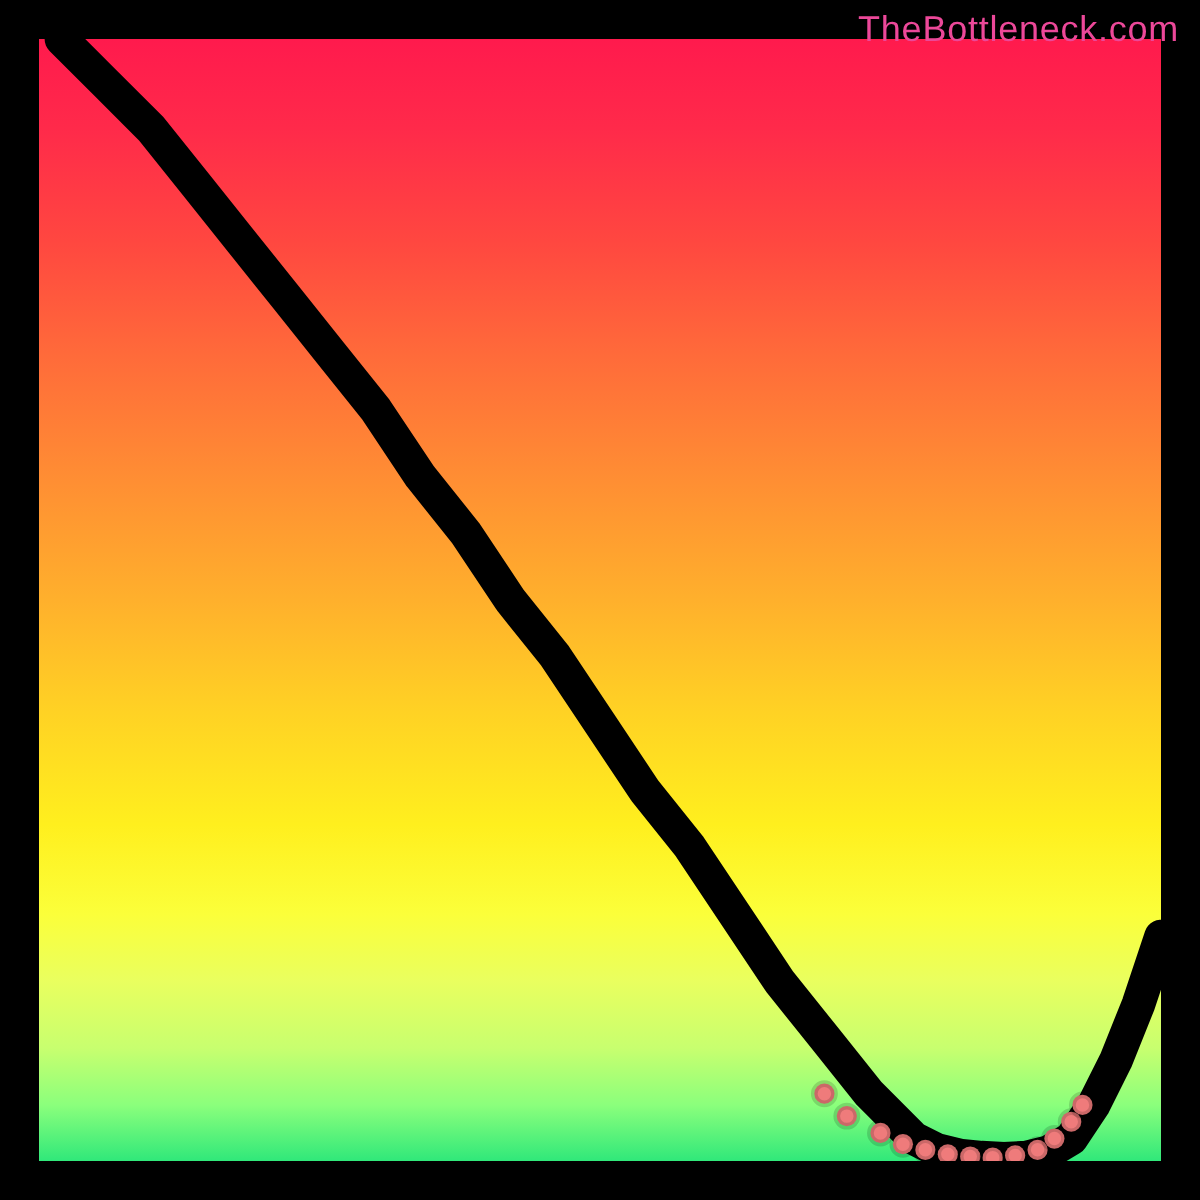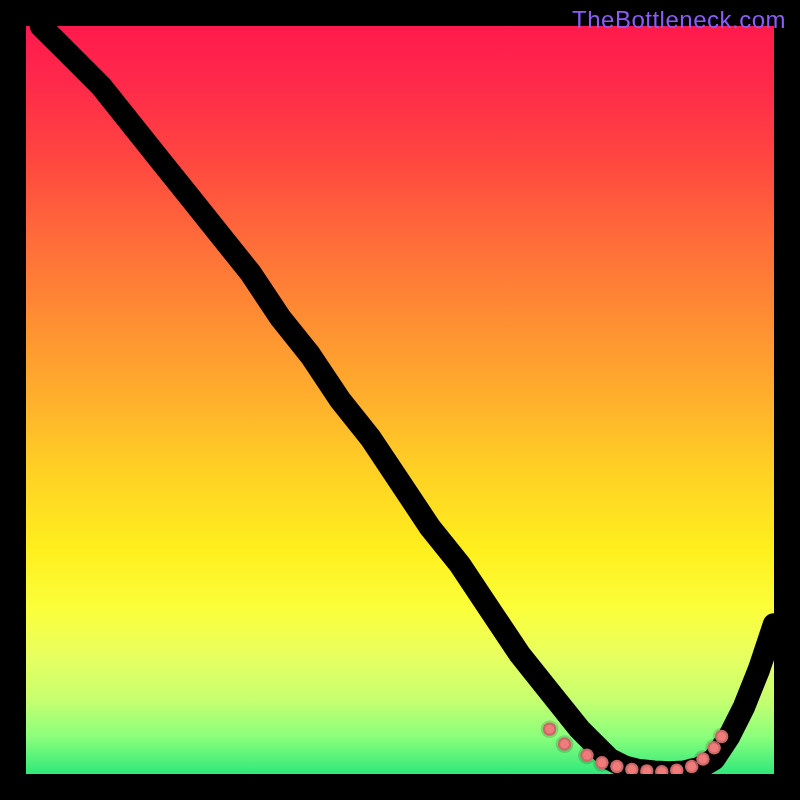--- a/index.html
+++ b/index.html
@@ -14,21 +14,21 @@
   .frame {
     position: relative;
     width: 800px;
     height: 800px;
     background: #000;
   }
   .watermark {
     position: absolute;
     top: 6px;
     right: 14px;
-    color: #8b5cf6;
+    color: #ec4899;
     font-size: 24px;
     font-weight: 500;
     letter-spacing: 0.5px;
     z-index: 20;
   }
   .plot-wrap {
     position: absolute;
     left: 26px;
     top: 26px;
     width: 748px;

